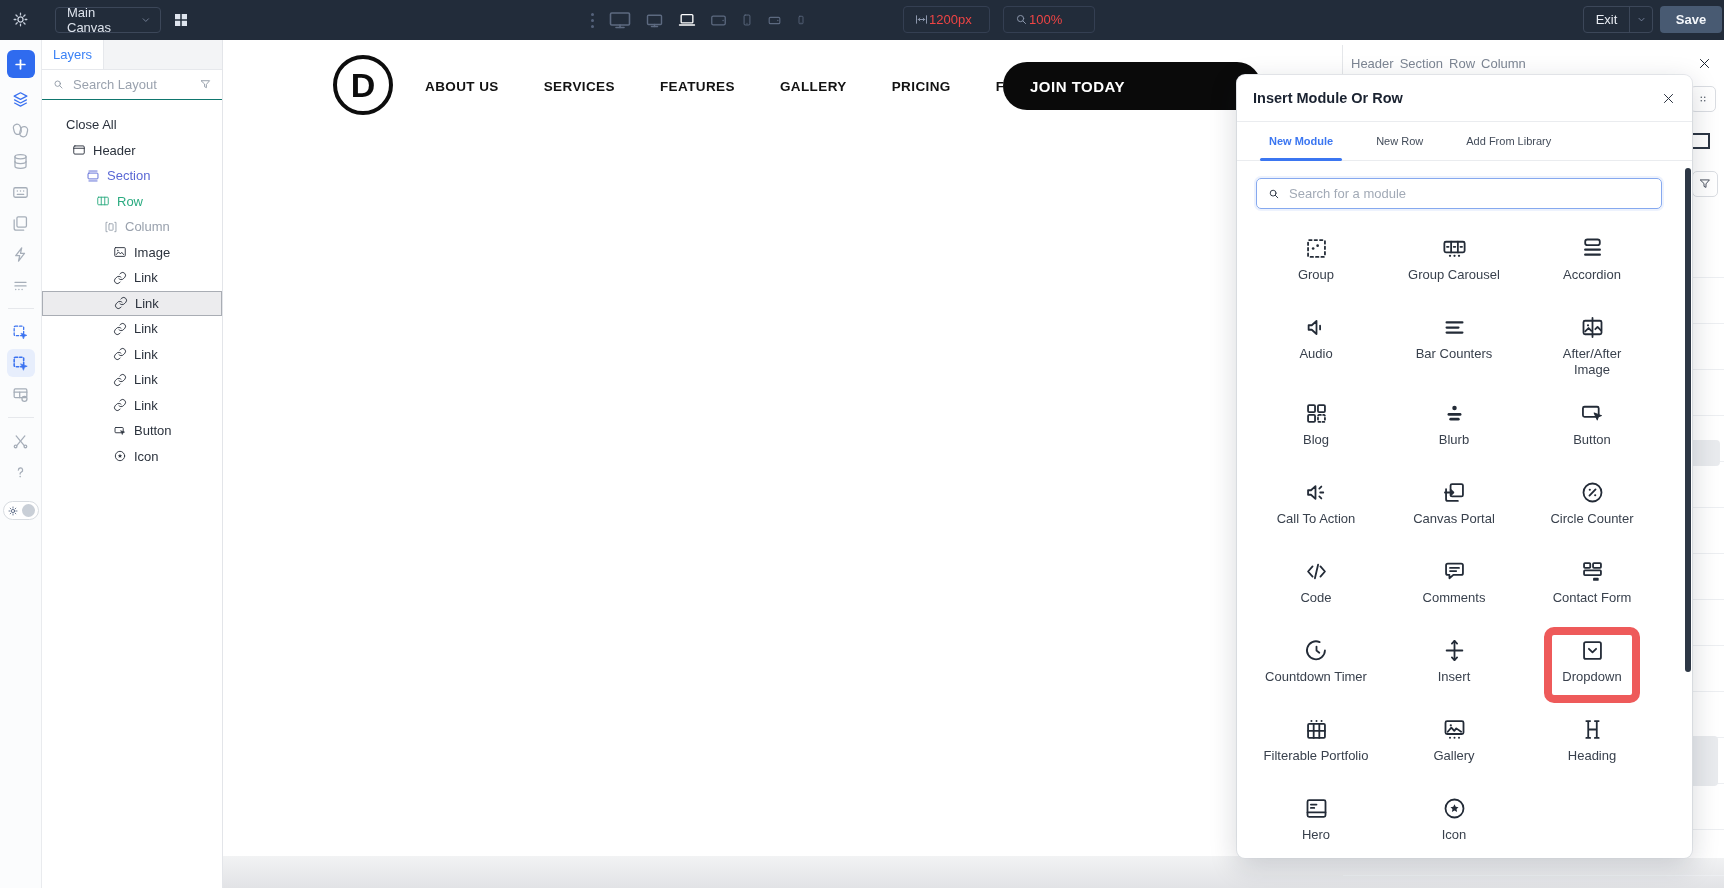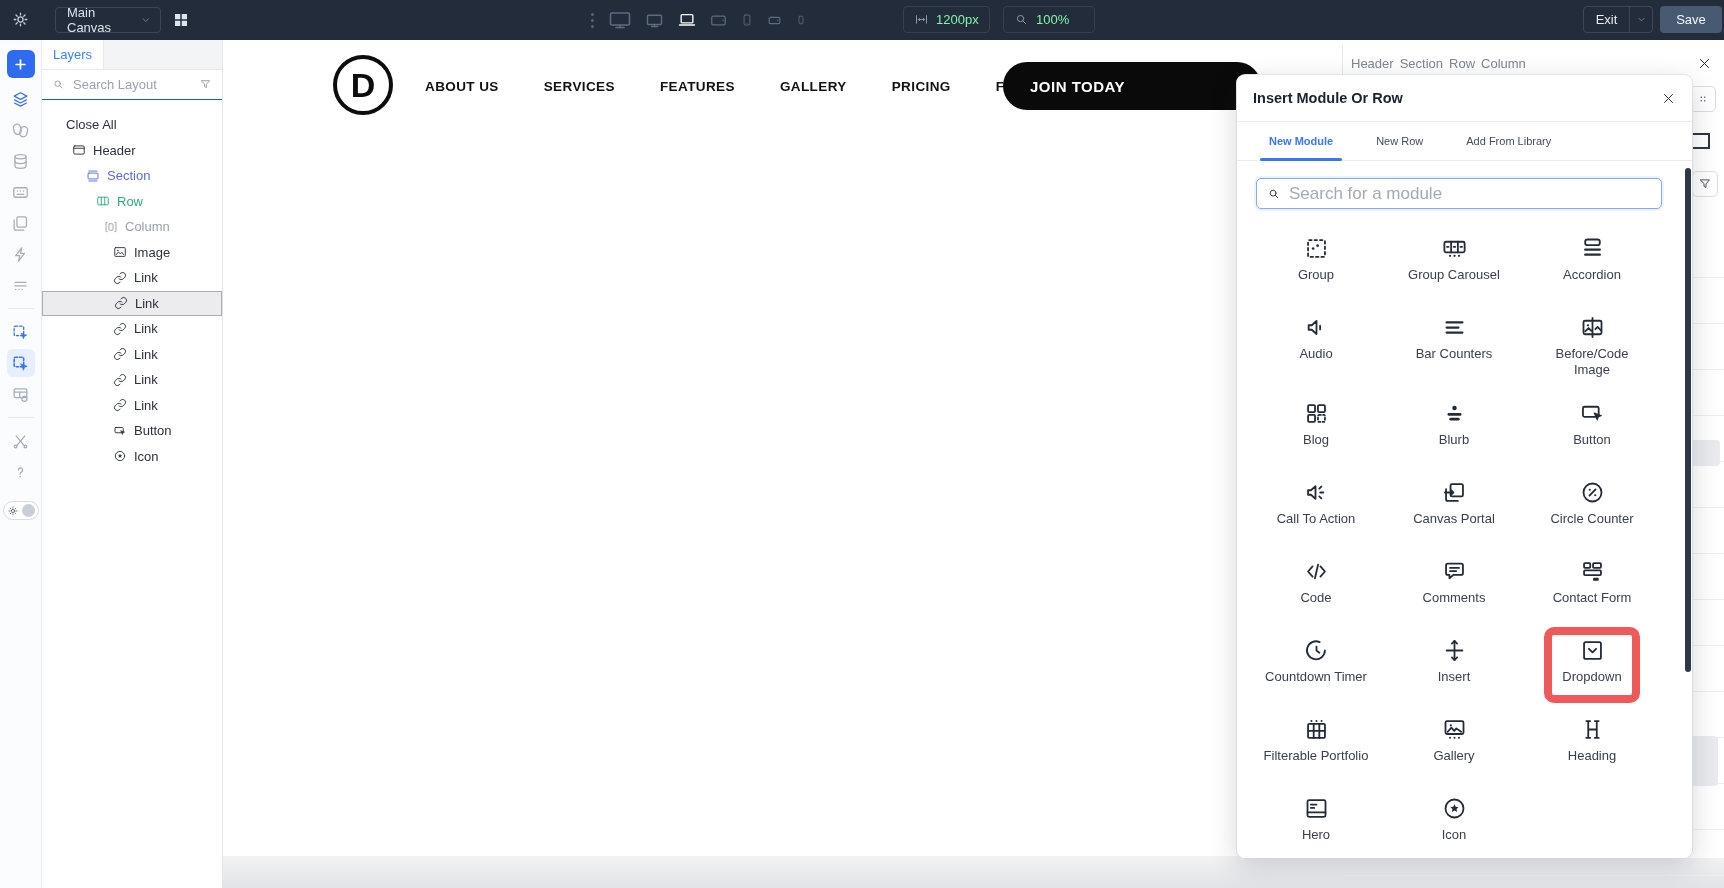--- a/index.html
+++ b/index.html
@@ -13,29 +13,29 @@
   .tb-gear { position:absolute; left:11px; top:10px; width:19px; height:19px; color:#c9d1dd; }
   .canvas-select { position:absolute; left:55px; top:7px; width:106px; height:26px; border:1px solid #3c4759; border-radius:4px; display:flex; align-items:center; padding:0 8px 0 11px; color:#dde3ec; font-size:13px; cursor:pointer; }
   .cs-chev { margin-left:auto; width:12px; height:12px; color:#8591a8; }
   .tb-grid { position:absolute; left:172px; top:11px; width:18px; height:18px; color:#dfe5ee; }
   .drag-dots { position:absolute; left:591px; top:13px; display:flex; flex-direction:column; gap:3px; }
   .drag-dots i { width:3px; height:3px; border-radius:50%; background:#55627a; }
   .devices { position:absolute; left:608px; top:0; height:40px; display:flex; align-items:center; gap:12px; color:#5d6a80; }
   .device.active { color:#ffffff; }
   .w24{width:24px;height:24px}.w21{width:21px;height:21px}.w20{width:20px;height:20px}
   .w19{width:19px;height:19px}.w17{width:17px;height:17px}.w14{width:14px;height:14px}.w12{width:12px;height:12px}
-  .tb-box { position:absolute; top:6px; height:27px; border:1px solid #343f52; border-radius:4px; display:flex; align-items:center; gap:7px; padding:0 10px; color:#86efac; font-size:13px; }
+  .tb-box { position:absolute; top:6px; height:27px; border:1px solid #343f52; border-radius:4px; display:flex; align-items:center; gap:0; padding:0 10px; color:#ef4444; font-size:13px; }
   .tb-box .icon { width:15px; height:15px; color:#8b96ab; }
   .wbox { left:903px; width:87px; }
   .zbox { left:1003px; width:92px; }
   .exit-btn { position:absolute; left:1583px; top:6px; width:70px; height:27px; border:1px solid #3c4759; border-radius:4px; display:flex; color:#e8ecf3; font-size:13px; font-weight:normal; background:transparent; cursor:pointer; }
   .exit-label { flex:1; display:flex; align-items:center; justify-content:center; }
   .exit-caret { width:23px; border-left:1px solid #3c4759; display:flex; align-items:center; justify-content:center; color:#8c98b4; }
   .exit-caret .icon { width:11px; height:11px; }
-  .save-btn { position:absolute; left:1660px; top:6px; width:62px; height:27px; background:#485a72; border:none; border-radius:4px; color:#f4f7fb; font-size:13px; font-weight:normal; cursor:pointer; }
+  .save-btn { position:absolute; left:1660px; top:6px; width:62px; height:27px; background:#485a72; border:none; border-radius:4px; color:#f4f7fb; font-size:13px; font-weight:bold; cursor:pointer; }
 
   
   .rail { position:absolute; left:0; top:40px; width:42px; height:848px; background:#fbfcfd; border-right:1px solid #e9ebee; z-index:30; display:flex; flex-direction:column; align-items:center; padding-top:10px; }
   .rail-item { width:28px; height:28px; margin-bottom:3px; display:flex; align-items:center; justify-content:center; color:#a6aeb9; border-radius:6px; cursor:pointer; }
   .rail-item svg { width:19px; height:19px; }
   .rail-add { background:#2f6bef; color:#fff; margin-bottom:7px; }
   .active-blue { color:#3b72f0; }
   .rail-item.selected { background:#e7eefc; }
   .rail-divider { width:26px; height:1px; background:#e6e8ec; margin:6px 0 9px; }
   .rail-toggle { margin-top:12px; width:36px; height:19px; border:1px solid #d8dce1; background:#fff; border-radius:10px; display:flex; align-items:center; padding:0 3px; cursor:pointer; }
@@ -83,21 +83,21 @@
   .modal { position:absolute; left:1237px; top:75px; width:455px; height:783px; background:#fff; border-radius:8px; box-shadow:0 8px 28px rgba(20,28,45,.18), 0 0 0 1px #eceef1; z-index:20; }
   .modal-header { height:47px; display:flex; align-items:center; padding:0 16px; border-bottom:1px solid #eaecef; }
   .modal-title { font-size:14.5px; font-weight:bold; color:#1a2230; }
   .modal-close { margin-left:auto; width:15px; height:15px; color:#2a3240; cursor:pointer; }
   .modal-tabs { height:39px; display:flex; align-items:stretch; gap:27px; padding:0 16px; border-bottom:1px solid #eaecef; }
   .mtab { font-size:11px; color:#434c5a; display:flex; align-items:center; position:relative; cursor:pointer;margin-left:16px; }
   .mtab.active { color:#3b76f1; font-weight:bold; }
   .mtab.active::after { content:""; position:absolute; left:-9px; right:-9px; bottom:-1px; height:3px; background:#3b76f1; border-radius:2px; }
   .modal-search { position:absolute; left:19px; top:103px; width:406px; height:31px; border:1px solid #86a9ef; border-radius:5px; box-shadow:0 0 0 2px rgba(80,130,240,.10); display:flex; align-items:center; gap:8px; padding:0 10px; }
   .modal-search .icon { width:14px; height:14px; color:#2a3342; flex:none; }
-  .modal-search input { border:none; outline:none; flex:1; min-width:0; font-size:17px; color:#15803d; }
+  .modal-search input { border:none; outline:none; flex:1; min-width:0; font-size:13px; color:#15803d; }
   .modal-search input::placeholder { color:#a2aab6; }
   .module-grid { position:absolute; left:10px; top:138px; width:414px; display:grid; grid-template-columns:repeat(3,1fr); grid-auto-rows:minmax(79px,auto); }
   .module-cell { position:relative; display:flex; flex-direction:column; align-items:center; padding-top:22px; color:#232b37; cursor:pointer; }
   .m-icon { width:27px; height:27px; }
   .m-label { margin-top:5px; font-size:13px; color:#39414d; text-align:center; white-space:pre-line; line-height:1.22; }
   .module-cell.highlighted::after { content:""; position:absolute; top:12px; left:50%; transform:translateX(-50%); width:80px; height:60px; border:8px solid #ee5a5a; border-radius:10px; pointer-events:none; }
   .modal-scrollbar { position:absolute; right:1px; top:93px; width:6px; height:504px; background:#2d3745; border-radius:3px; cursor:pointer; }
 </style>
 </head>
 <body>
@@ -658,21 +658,21 @@
       <div class="module-cell">
         <span class="icon m-icon">
           <svg viewBox="0 0 24 24" fill="none" stroke="currentColor" stroke-width="1.6" stroke-linecap="round" stroke-linejoin="round">
             <rect x="4" y="6" width="16" height="12" rx="1.4"></rect>
             <line x1="12" y1="3.5" x2="12" y2="20.5"></line>
             <circle cx="8" cy="10" r="1" fill="currentColor" stroke="none"></circle>
             <path d="M5.5 15.5l3-3 2.5 2.5"></path>
             <path d="M14.5 13.5l2-2 3 3"></path>
           </svg>
         </span>
-        <span class="m-label">Before/Code
+        <span class="m-label">After/After
 Image</span>
       </div>
 
       <div class="module-cell">
         <span class="icon m-icon">
           <svg viewBox="0 0 24 24" fill="none" stroke="currentColor" stroke-width="1.6" stroke-linecap="round" stroke-linejoin="round">
             <rect x="4.5" y="4.5" width="6.2" height="6.2" rx="1"></rect>
             <rect x="13.3" y="4.5" width="6.2" height="6.2" rx="1"></rect>
             <rect x="4.5" y="13.3" width="6.2" height="6.2" rx="1"></rect>
             <rect x="13.3" y="13.3" width="6.2" height="6.2" rx="1" stroke-dasharray="1.6 2"></rect>

